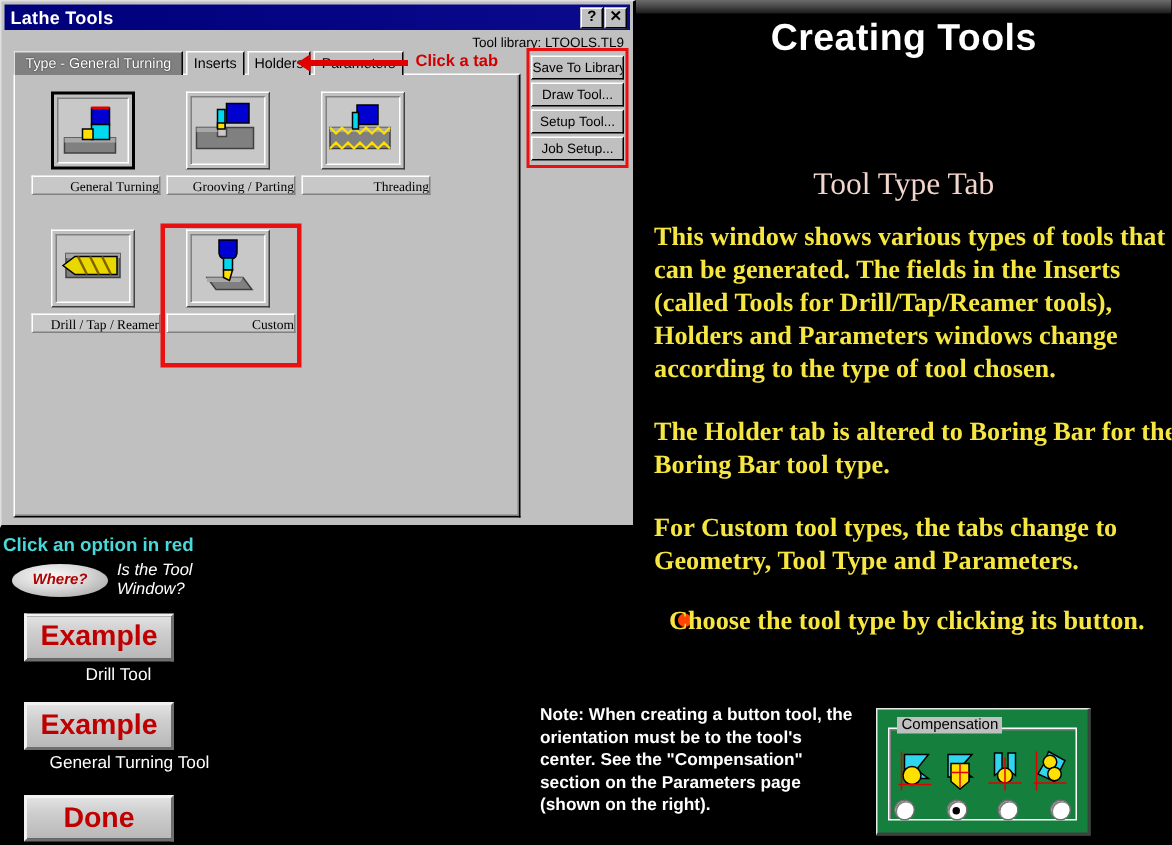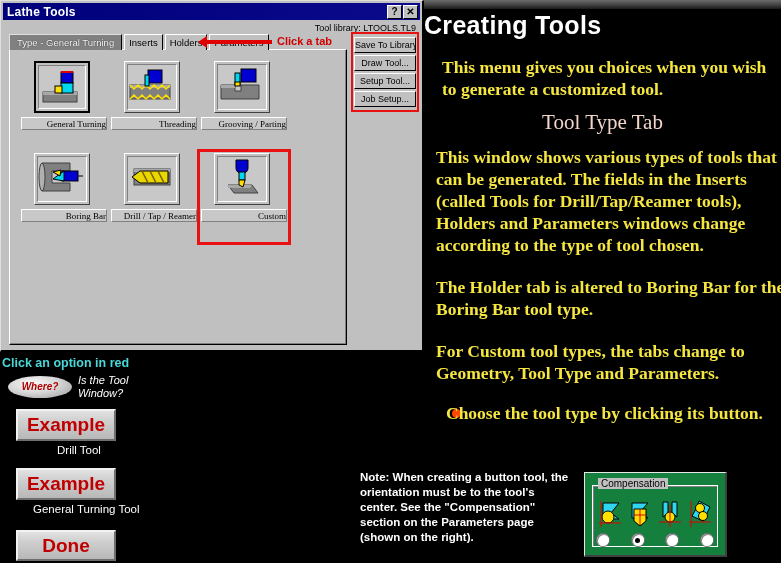--- a/index.html
+++ b/index.html
@@ -174,21 +174,21 @@
   #cap1 { top: 444px; left: 34px; }
   #cap2 { top: 503px; left: 10px; }
 
   
   #slide { position: absolute; left: 424px; top: 0; width: 357px; height: 563px; background: #000; }
   #slide-topbar {
     position: absolute; left: 0; top: 0; width: 357px; height: 9px;
     background: linear-gradient(180deg,#6b6b6b 0%, #4a4a4a 45%, #1a1a1a 100%);
   }
   #slide-title {
-    position: absolute; left: 0; top: 11px; width: 357px; 
+    position: absolute; left: 0; top: 11px; width: 357px; text-align: center;
     color: #fff; font-weight: bold; font-size: 25px; letter-spacing: 0.3px;
   }
   .slide-p {
     position: absolute; color: #f5e642;
     font-family: "Liberation Serif", serif; font-size: 17.5px; line-height: 22px;
     font-weight: bold;
   }
   #p1 { left: 18px; top: 56px; width: 340px; }
   #subhead {
     position: absolute; left: 0; top: 110px; width: 357px; text-align: center;
@@ -294,62 +294,47 @@
             </svg>
           </div>
         </div>
         <div class="tool-label">General Turning</div>
       </div>
 
       <div class="toolcell">
         <div class="tool-icon-btn">
           <div class="tool-icon-inner">
             <svg width="48" height="44" viewBox="0 0 48 44">
+              <path d="M3 20 h14 v6 h6 v-6 h18 v14 H3 Z" fill="#808080" stroke="#404040"></path>
+              <rect x="3" y="20" width="14" height="3" fill="#a8a8a8"></rect>
+              <rect x="23" y="4" width="15" height="13" fill="#0000d0" stroke="#000"></rect>
+              <rect x="17" y="8" width="5" height="12" fill="#00d8f0" stroke="#000"></rect>
+              <rect x="17" y="17" width="5" height="4" fill="#ffe000" stroke="#000"></rect>
+            </svg>
+          </div>
+        </div>
+        <div class="tool-label">Grooving / Parting</div>
+      </div>
+
+      <div class="toolcell">
+        <div class="tool-icon-btn">
+          <div class="tool-icon-inner">
+            <svg width="48" height="44" viewBox="0 0 48 44">
               <rect x="2" y="20" width="40" height="14" fill="#808080" stroke="#404040"></rect>
               <rect x="2" y="20" width="40" height="3" fill="#a8a8a8"></rect>
               <path d="M2 20 l4 4 l4 -4 l4 4 l4 -4 l4 4 l4 -4 l4 4 l4 -4 l4 4 l4 -4" fill="none" stroke="#ffe000" stroke-width="1.5"></path>
               <path d="M2 34 l4 -4 l4 4 l4 -4 l4 4 l4 -4 l4 4 l4 -4 l4 4 l4 -4 l4 4" fill="none" stroke="#ffe000" stroke-width="1.5"></path>
               <rect x="20" y="5" width="14" height="13" fill="#0000d0" stroke="#000"></rect>
               <rect x="17" y="10" width="4" height="11" fill="#00d8f0" stroke="#000"></rect>
             </svg>
           </div>
         </div>
         <div class="tool-label">Threading</div>
       </div>
 
-      <div class="toolcell">
-        <div class="tool-icon-btn">
-          <div class="tool-icon-inner">
-            <svg width="48" height="44" viewBox="0 0 48 44">
-              <path d="M3 20 h14 v6 h6 v-6 h18 v14 H3 Z" fill="#808080" stroke="#404040"></path>
-              <rect x="3" y="20" width="14" height="3" fill="#a8a8a8"></rect>
-              <rect x="23" y="4" width="15" height="13" fill="#0000d0" stroke="#000"></rect>
-              <rect x="17" y="8" width="5" height="12" fill="#00d8f0" stroke="#000"></rect>
-              <rect x="17" y="17" width="5" height="4" fill="#ffe000" stroke="#000"></rect>
-            </svg>
-          </div>
-        </div>
-        <div class="tool-label">Grooving / Parting</div>
-      </div>
-
-      <div class="toolcell">
-        <div class="tool-icon-btn">
-          <div class="tool-icon-inner">
-            <svg width="48" height="44" viewBox="0 0 48 44">
-              <path d="M4 6 h28 v8 H14 v12 h18 v8 H4 Z" fill="#808080" stroke="#404040"></path>
-              <ellipse cx="4" cy="20" rx="3" ry="14" fill="#b0b0b0" stroke="#404040"></ellipse>
-              <rect x="24" y="14" width="16" height="10" fill="#0000d0" stroke="#000"></rect>
-              <path d="M15 22 L26 14 L26 24 Z" fill="#00d8f0" stroke="#000"></path>
-              <path d="M15 15 L23 13 L22 19 Z" fill="#ffe000" stroke="#000"></path>
-              <line x1="40" y1="19" x2="45" y2="19" stroke="#000"></line>
-            </svg>
-          </div>
-        </div>
-        <div class="tool-label">Boring Bar</div>
-      </div>
 
       <div class="toolcell">
         <div class="tool-icon-btn">
           <div class="tool-icon-inner">
             <svg width="48" height="44" viewBox="0 0 48 44">
               <rect x="6" y="12" width="36" height="16" fill="#808080" stroke="#404040"></rect>
               <rect x="6" y="12" width="36" height="3" fill="#a8a8a8"></rect>
               <path d="M4 20 L12 14 L40 14 L40 26 L12 26 Z" fill="#e8d800" stroke="#000"></path>
               <path d="M14 14 L20 26 M22 14 L28 26 M30 14 L36 26" stroke="#806000" stroke-width="1.6" fill="none"></path>
             </svg>
@@ -397,21 +382,20 @@
 
   <div class="example-btn" id="example2">Example</div>
   <div class="example-cap" id="cap2">General Turning Tool</div>
 
   <div class="example-btn" id="done-btn">Done</div>
 
   <div id="slide">
     <div id="slide-topbar"></div>
     <div id="slide-title">Creating Tools</div>
 
-    <div class="slide-p" id="p1">This menu gives you choices when you wish to generate a  customized tool.</div>
     <div id="subhead">Tool Type Tab</div>
     <div class="slide-p" id="p2">This window shows various types of tools that can be generated.  The fields in the Inserts (called Tools for Drill/Tap/Reamer tools), Holders and Parameters windows change according to the type of tool chosen.</div>
     <div class="slide-p" id="p3">The Holder tab is altered to Boring Bar for the Boring Bar tool type.</div>
     <div class="slide-p" id="p4">For Custom tool types, the tabs change to Geometry, Tool Type and Parameters.</div>
 
     <div id="bullet-dot"></div>
     <div id="bullet-line">Choose the tool type by clicking its button.</div>
   </div>
 
   <div id="note-block">Note:  When creating a button tool, the orientation must be to the tool's center.   See the "Compensation" section on the Parameters page (shown on the right).</div>

